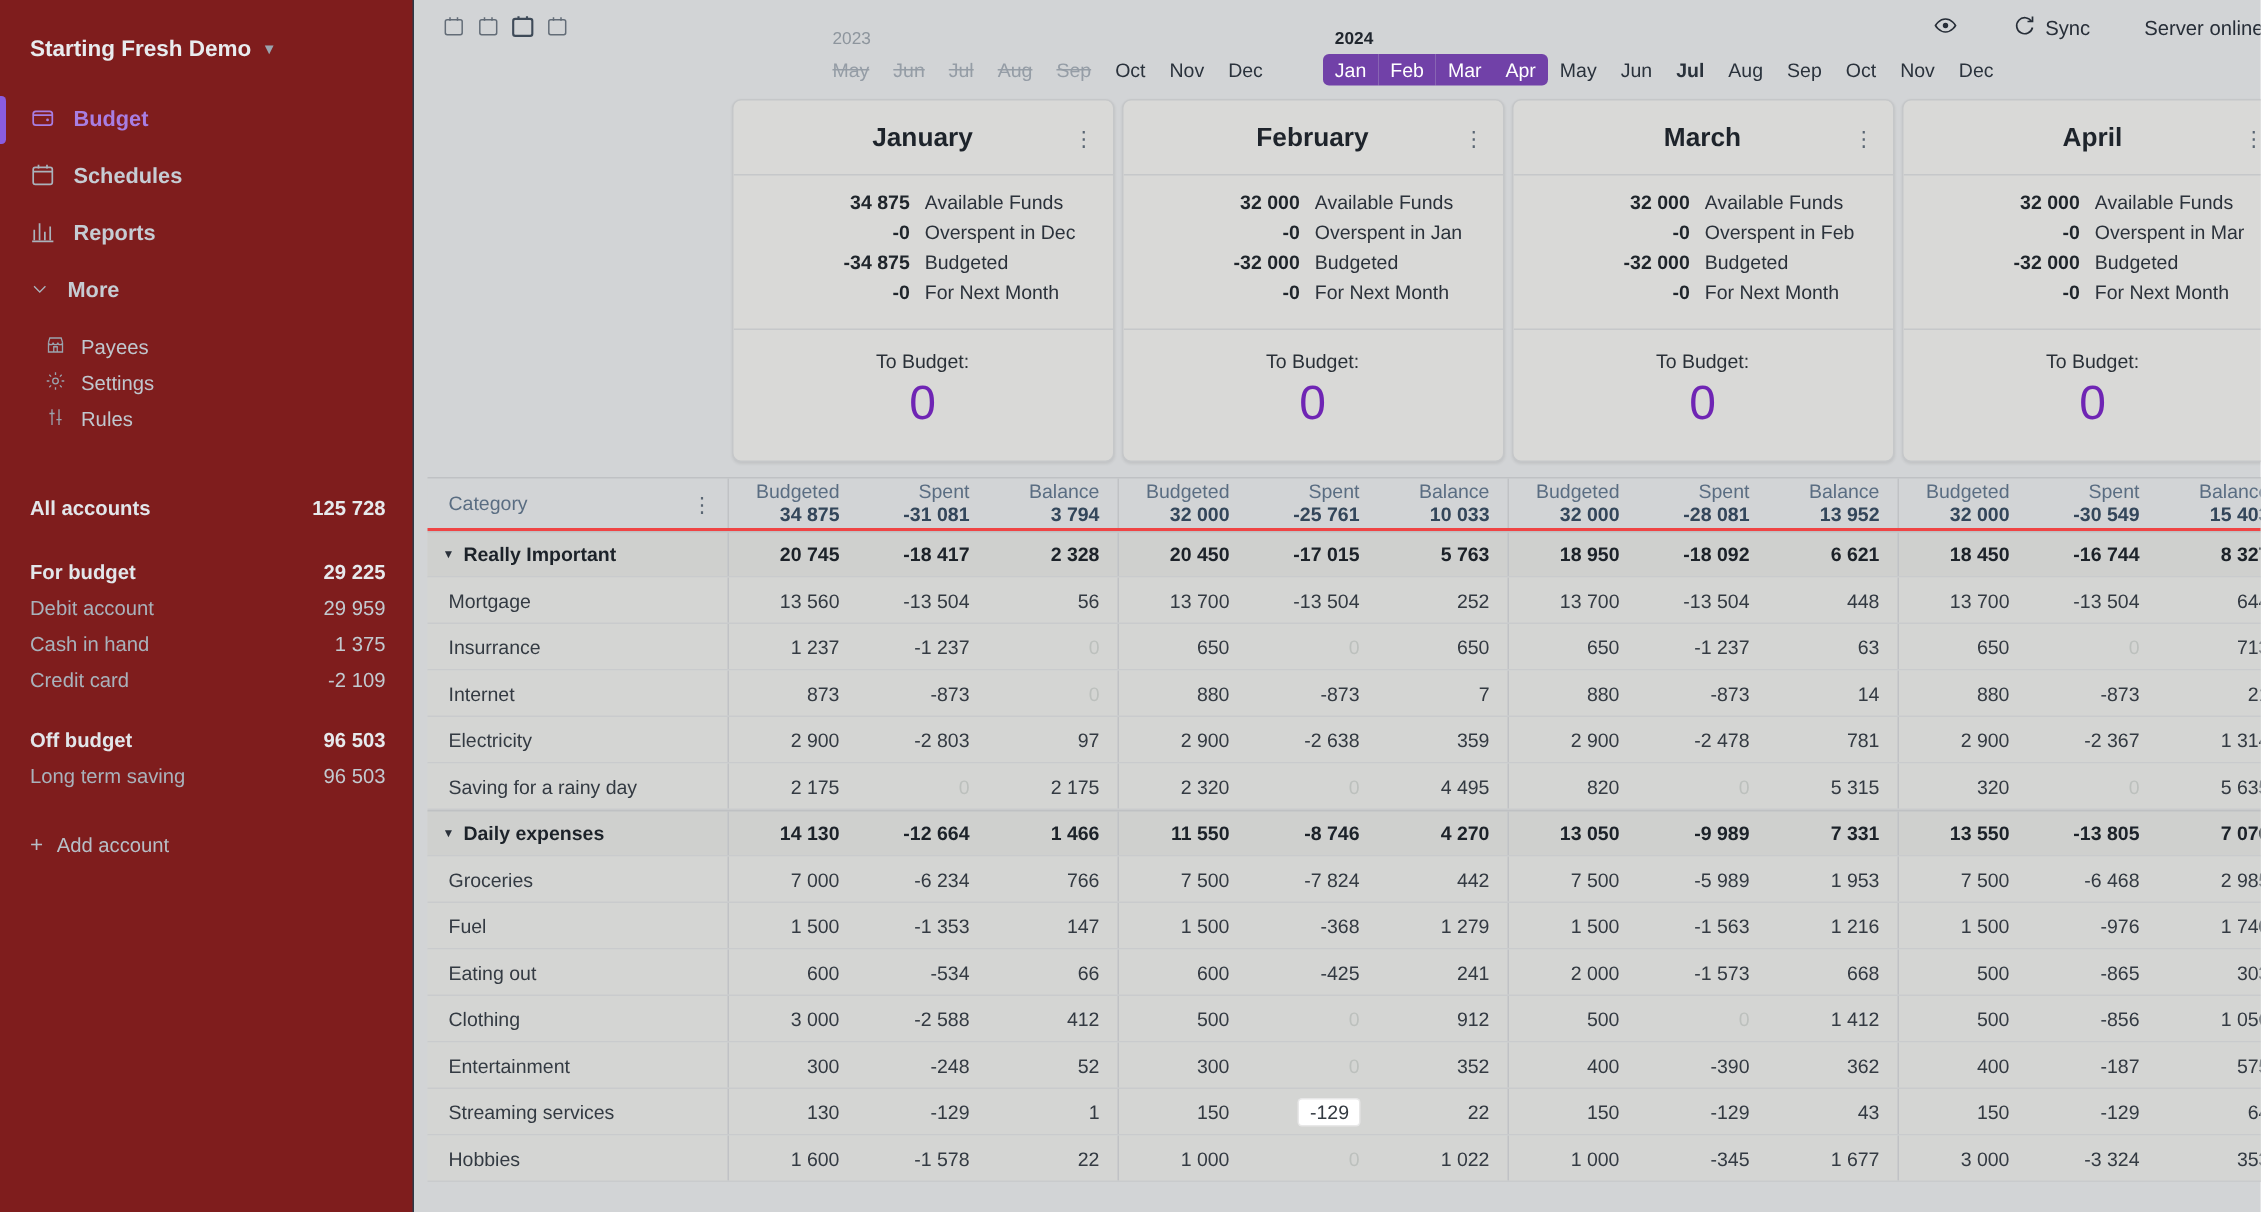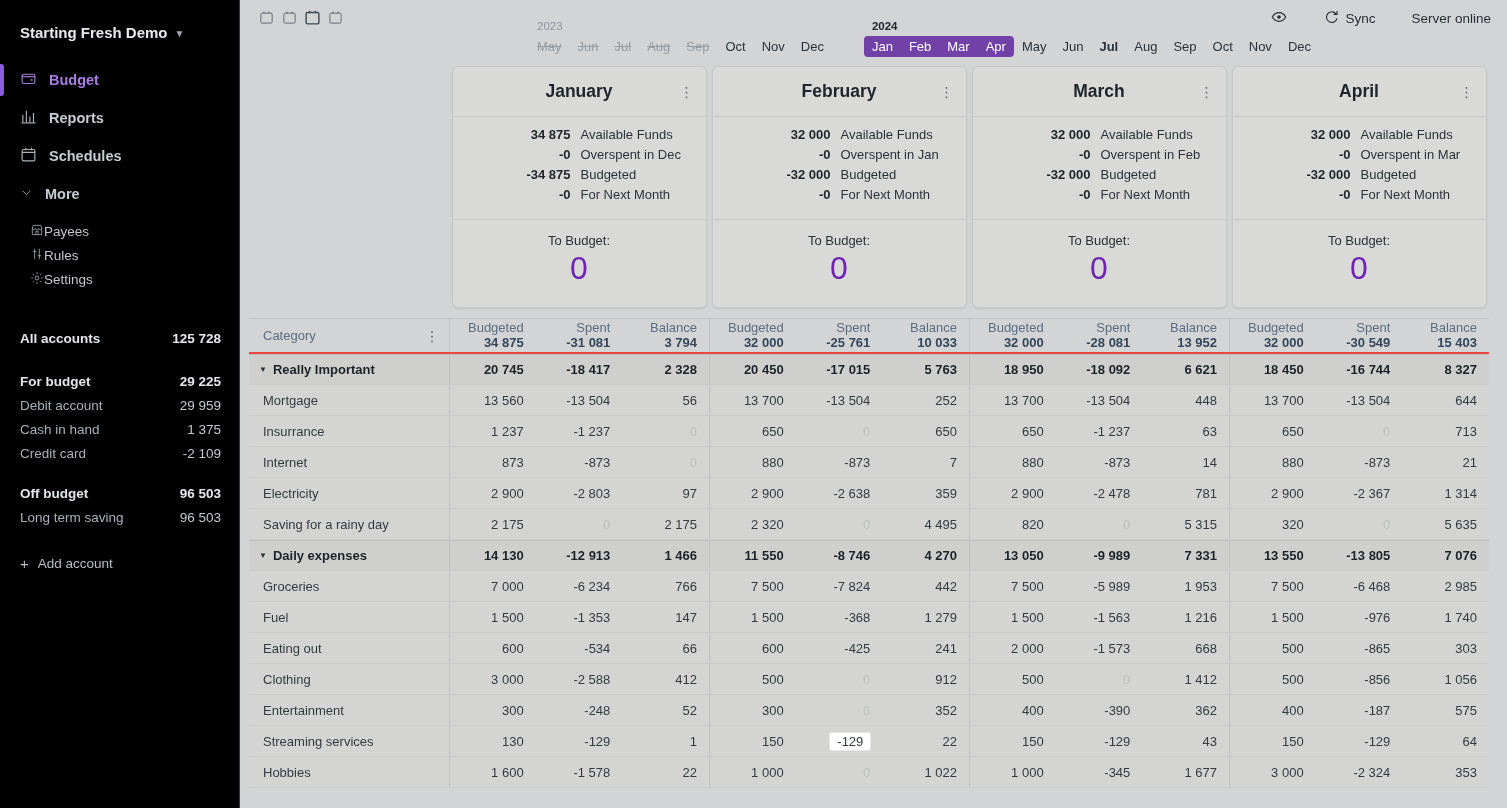--- a/index.html
+++ b/index.html
@@ -1,30 +1,30 @@
 <!DOCTYPE html>
 <html style="--accent: #7141a8; --accent-light: #a87ee2; --accent-bar: #8a5ce0; --to-budget: #6f25b4;"><head>
 <meta charset="utf-8">
 <style>
   * { margin:0; padding:0; box-sizing:border-box; }
   html,body { width:1507px; height:808px; overflow:hidden; font-family:"Liberation Sans", sans-serif; }
   .app { display:flex; width:1507px; height:808px; background:#d2d4d6; }
 
   
-  .sidebar { width:240px; height:100%; background:#000000; color:#ccd2d8; flex-shrink:0; position:relative; border-right:1px solid #2c3a48; }
+  .sidebar { width:276px; height:100%; background:#7f1d1d; color:#ccd2d8; flex-shrink:0; position:relative; border-right:1px solid #2c3a48; }
   .sb-title { display:flex; align-items:center; gap:7px; padding:24px 0 6px 20px; font-size:15px; font-weight:bold; color:#e8ebee; cursor:pointer; }
   .sb-title .caret { font-size:10px; color:#9aa4ae; margin-top:2px; }
   .nav { margin-top:14px; }
   .nav-item { position:relative; display:flex; align-items:center; gap:12px; height:38px; padding-left:20px; font-size:14.5px; font-weight:bold; color:#c6ccd3; cursor:pointer; }
   .nav-item svg { width:17px; height:17px; stroke:#aab3bc; fill:none; stroke-width:1.6; }
   .nav-item.active { color:var(--accent-light); }
   .nav-item.active svg { stroke:var(--accent-light); }
   .nav-item.active::before { content:""; position:absolute; left:0; top:3px; bottom:3px; width:4px; background:var(--accent-bar); border-radius:0 3px 3px 0; }
   .nav-sub { margin-top:6px; }
-  .nav-subitem { display:flex; align-items:center; height:24px; padding-left:30px; font-size:13.5px; color:#c0c7ce; cursor:pointer; }
+  .nav-subitem { display:flex; align-items:center; gap:10px; height:24px; padding-left:30px; font-size:13.5px; color:#c0c7ce; cursor:pointer; }
   .nav-subitem svg { width:14px; height:14px; stroke:#9aa4ae; fill:none; stroke-width:1.5; }
   .accounts { margin-top:34px; padding:0 18px 0 20px; }
   .acct-row { display:flex; justify-content:space-between; align-items:center; height:24px; font-size:13.5px; color:#a9b2bb; cursor:pointer; }
   .acct-row .val { color:#c2c9cf; }
   .acct-row.bold { font-weight:bold; color:#e2e6ea; }
   .acct-row.bold .val { color:#e6e9ec;margin-left:13px; }
   .acct-all { margin-bottom:18px; height:26px; }
   .acct-group { margin-top:16px; }
   .add-account { display:flex; align-items:center; gap:9px; margin-top:26px; font-size:13.5px; color:#b7bec6; cursor:pointer; }
   .add-account .plus { font-size:15px; }
@@ -99,57 +99,57 @@
       <div class="nav-item active">
         <span><svg viewBox="0 0 24 24">
               <rect x="3" y="6" width="18" height="13" rx="2.5"></rect>
               <path d="M3 9.5h18"></path>
               <circle cx="16.5" cy="14" r="1.3" fill="currentColor" stroke="none"></circle>
             </svg></span>
         <span>Budget</span>
       </div>
       <div class="nav-item">
         <span><svg viewBox="0 0 24 24">
+              <rect x="3" y="5" width="18" height="16" rx="2"></rect>
+              <path d="M3 9h18M8 2.5V6M16 2.5V6"></path>
+            </svg></span>
+        <span>Schedules</span>
+      </div>
+      <div class="nav-item">
+        <span><svg viewBox="0 0 24 24">
               <path d="M4 20V10M9 20V4M14 20v-8M19 20V7"></path>
               <path d="M2 21h20"></path>
             </svg></span>
         <span>Reports</span>
-      </div>
-      <div class="nav-item">
-        <span><svg viewBox="0 0 24 24">
-              <rect x="3" y="5" width="18" height="16" rx="2"></rect>
-              <path d="M3 9h18M8 2.5V6M16 2.5V6"></path>
-            </svg></span>
-        <span>Schedules</span>
       </div>
       <div class="nav-item">
         <span><svg viewBox="0 0 24 24" style="width:13px;height:13px">
               <path d="M5 9l7 7 7-7"></path>
             </svg></span>
         <span>More</span>
       </div>
       <div class="nav-sub">
         <div class="nav-subitem">
           <span><svg viewBox="0 0 24 24">
                 <path d="M4 9l1.5-5h13L20 9M4 9v11h16V9M4 9c0 1.5 1.2 2.5 2.7 2.5S9.3 10.5 9.3 9c0 1.5 1.2 2.5 2.7 2.5s2.7-1 2.7-2.5c0 1.5 1.2 2.5 2.7 2.5S20 10.5 20 9M10 20v-6h4v6"></path>
               </svg></span>
           <span>Payees</span>
         </div>
         <div class="nav-subitem">
           <span><svg viewBox="0 0 24 24">
-                <path d="M8 3v18M16 3v18M5 8h6M13 15h6"></path>
-              </svg></span>
-          <span>Rules</span>
-        </div>
-        <div class="nav-subitem">
-          <span><svg viewBox="0 0 24 24">
                 <circle cx="12" cy="12" r="3.2"></circle>
                 <path d="M12 2v3M12 19v3M2 12h3M19 12h3M4.9 4.9l2.1 2.1M17 17l2.1 2.1M19.1 4.9L17 7M7 17l-2.1 2.1"></path>
               </svg></span>
           <span>Settings</span>
+        </div>
+        <div class="nav-subitem">
+          <span><svg viewBox="0 0 24 24">
+                <path d="M8 3v18M16 3v18M5 8h6M13 15h6"></path>
+              </svg></span>
+          <span>Rules</span>
         </div>
       </div>
     </nav>
 
     <div class="accounts">
       <div class="acct-row bold acct-all">
         <span>All accounts</span>
         <span class="val">125 728</span>
       </div>
       <div id="acct-groups">
@@ -680,21 +680,21 @@
         </div>
         <div class="trow grp">
           <div class="name-cell">
             <span class="tri">▼</span>
             <span class="nm">Daily expenses</span>
           </div>
           <div class="cell gs">
             <span>14 130</span>
           </div>
           <div class="cell">
-            <span>-12 913</span>
+            <span>-12 664</span>
           </div>
           <div class="cell">
             <span>1 466</span>
           </div>
           <div class="cell gs">
             <span>11 550</span>
           </div>
           <div class="cell">
             <span>-8 746</span>
           </div>
@@ -994,21 +994,21 @@
           <div class="cell">
             <span>-345</span>
           </div>
           <div class="cell">
             <span>1 677</span>
           </div>
           <div class="cell gs">
             <span>3 000</span>
           </div>
           <div class="cell">
-            <span>-2 324</span>
+            <span>-3 324</span>
           </div>
           <div class="cell">
             <span>353</span>
           </div>
         </div>
       </div>
 
   </main>
 </div>
 

